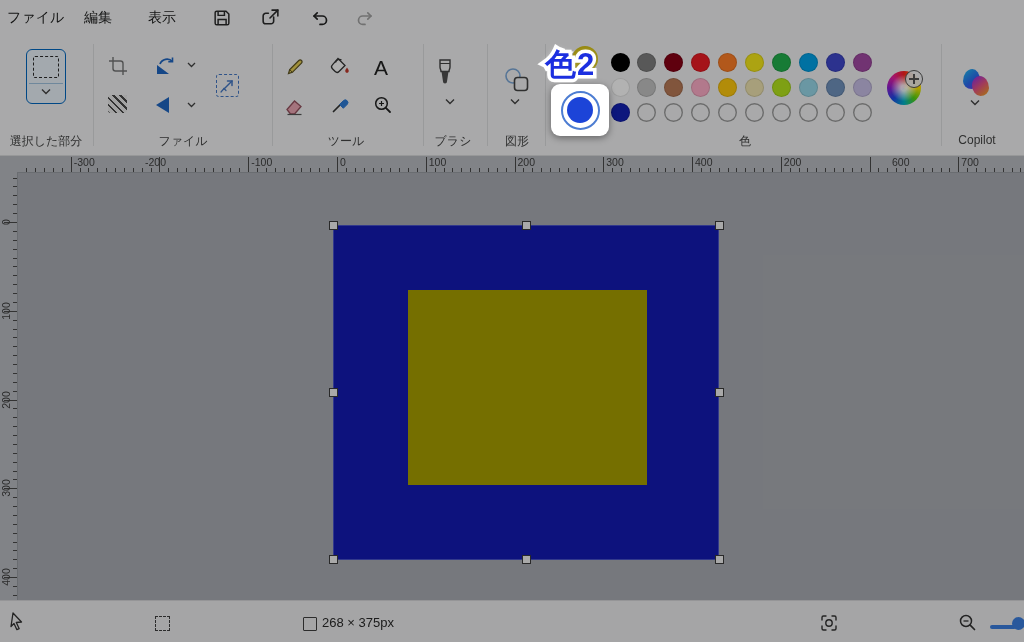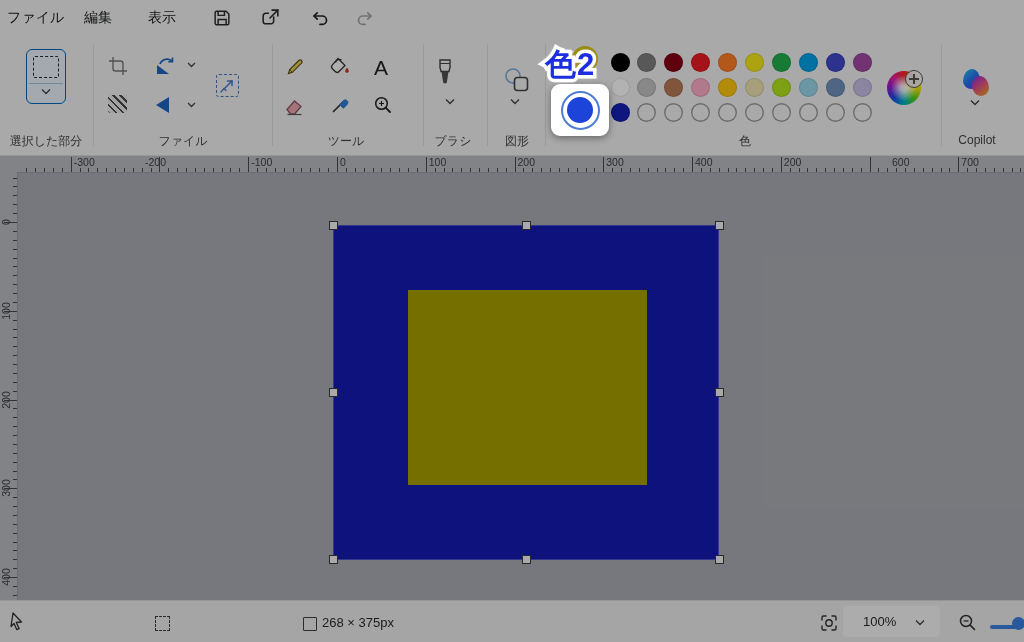--- a/index.html
+++ b/index.html
@@ -507,28 +507,20 @@
 
   <span class="abs" style="left:820px;top:13px">
     <svg width="18" height="18" viewBox="0 0 18 18" fill="none" stroke="#333" stroke-width="1.4" stroke-linecap="round">
       <path d="M2 6V3.5A1.5 1.5 0 0 1 3.5 2H6"></path>
         <path d="M12 2h2.5A1.5 1.5 0 0 1 16 3.5V6"></path>
       <path d="M16 12v2.5a1.5 1.5 0 0 1-1.5 1.5H12"></path>
         <path d="M6 16H3.5A1.5 1.5 0 0 1 2 14.5V12"></path>
       <circle cx="9" cy="9" r="3.2"></circle>
     </svg>
   </span>
-  <div class="zoombtn">
-    <span class="stxt" style="left:20px;top:8px">100%</span>
-    <span class="chev" style="left:72px;top:13px">
-      <svg width="10" height="7" viewBox="0 0 10 7" fill="none" stroke="#444" stroke-width="1.3">
-          <path d="M1 1.5l4 4 4-4"></path>
-        </svg>
-    </span>
-  </div>
   <span class="abs" style="left:958px;top:12px">
     <svg width="19" height="19" viewBox="0 0 19 19" fill="none" stroke="#333">
       <circle cx="8" cy="8" r="5.5" stroke-width="1.5"></circle>
       <path d="M12.2 12.2 16.5 16.5" stroke-width="1.7" stroke-linecap="round"></path>
       <path d="M5.5 8h5" stroke-width="1.3"></path>
     </svg>
   </span>
   <div class="slider-track"></div>
   <div class="slider-thumb"></div>
 </div>

